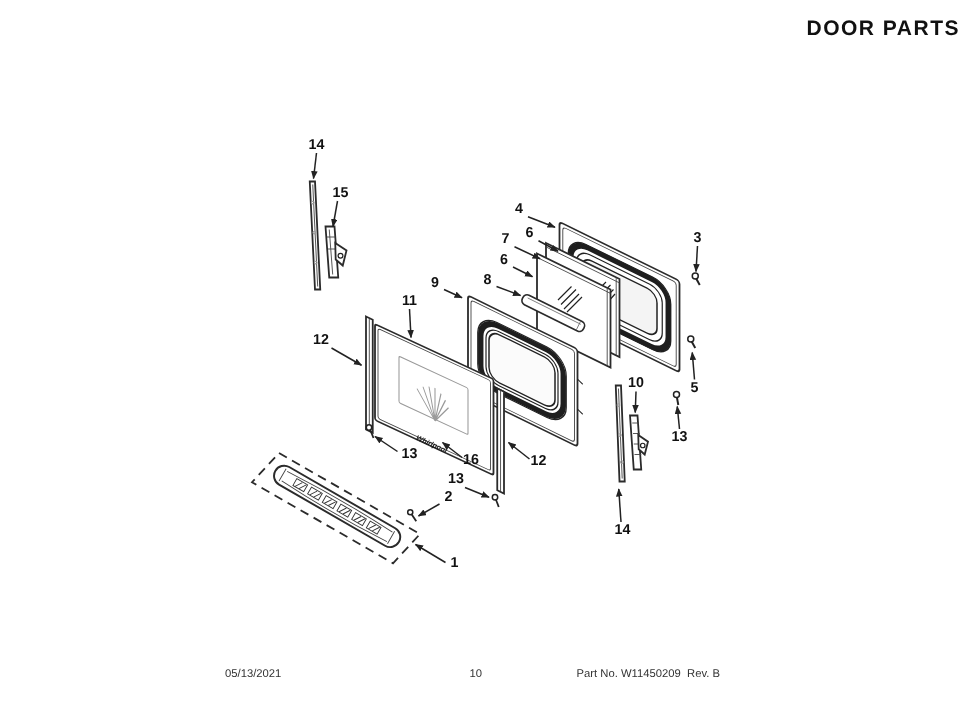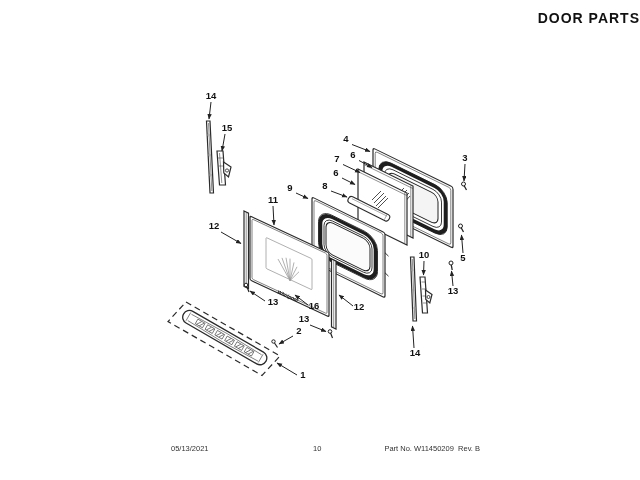--- a/index.html
+++ b/index.html
@@ -1,21 +1,21 @@
 <!DOCTYPE html>
 <html><head>
 <meta charset="utf-8">
 <style>
   html,body{margin:0;padding:0;background:#fff;}
   .page{position:relative;width:640px;height:480px;background:#fff;overflow:hidden;
         font-family:"Liberation Sans",sans-serif;color:#111;}
   .title{position:absolute;top:10px;left:0;width:640px;text-align:right;
          font-size:14px;font-weight:bold;letter-spacing:1px;}
   .footer-text{position:absolute;font-size:7.5px;color:#333;white-space:pre;}
-  .f-date{left:171px;top:444px;}
+  .f-date{left:150px;top:444px;}
   .f-page{left:313px;top:444px;}
   .f-part{right:160px;top:444px;text-align:left;}
   svg{position:absolute;left:0;top:0;}
   .callout{font-size:9.5px;font-weight:bold;fill:#111;font-family:"Liberation Sans",sans-serif;}
   .ld{stroke:#222;stroke-width:1;fill:none;}
   .ol{stroke:#2b2b2b;stroke-width:1.2;fill:#fff;}
   .thin{stroke:#444;stroke-width:0.6;fill:none;}
   .ring{stroke:#1e1e1e;stroke-width:3.6;fill:none;}
   .hair{stroke:#222;stroke-width:0.8;fill:none;}
   .etch{stroke:#9a9a9a;stroke-width:0.7;fill:none;}

